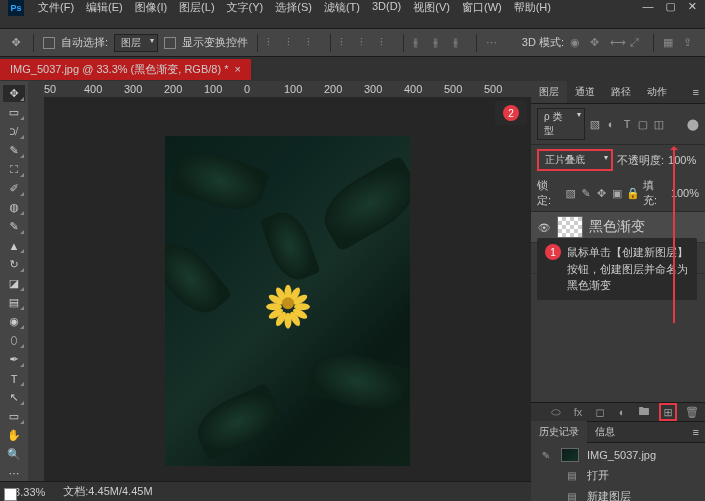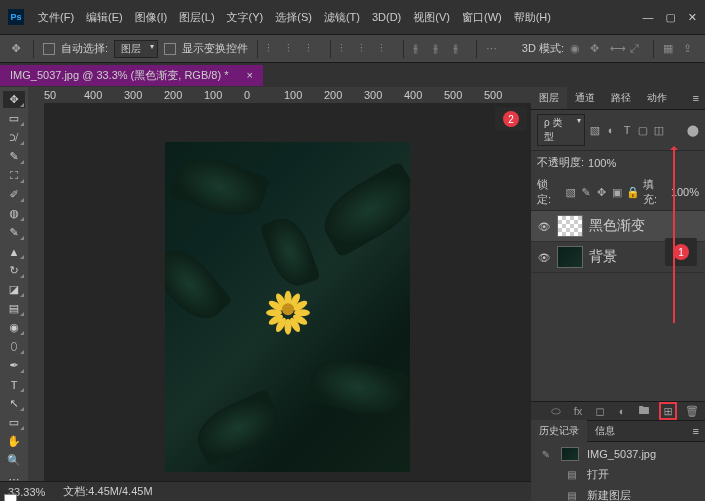--- a/index.html
+++ b/index.html
@@ -1,29 +1,29 @@
 <!DOCTYPE html>
 <html><head>
 <meta charset="utf-8">
 <style>
 *{margin:0;padding:0;box-sizing:border-box;font-family:"Microsoft YaHei",Arial,sans-serif;font-size:11px;color:#ccc}
 body{background:#323232;width:705px;height:501px;overflow:hidden;position:relative}
-.titlebar{height:35px;background:#323232;display:flex;align-items:center;padding:0 8px;border-bottom:1px solid #1a1a1a}
+.titlebar{height:29px;background:#323232;display:flex;padding:0 8px;border-bottom:1px solid #1a1a1a}
 .ps-logo{width:16px;height:16px;background:#001e36;color:#31a8ff;display:flex;align-items:center;justify-content:center;font-size:9px;font-weight:bold;margin-right:8px}
 .menu-item{padding:0 6px;cursor:pointer;font-size:11px}
 .win-controls{margin-left:auto;display:flex;gap:12px;font-size:12px}
 .optbar{height:28px;background:#454545;display:flex;align-items:center;padding:0 8px;gap:6px;border-bottom:1px solid #1a1a1a}
 .opt-icon{width:16px;height:16px;display:flex;align-items:center;justify-content:center;color:#aaa}
 .checkbox{width:12px;height:12px;border:1px solid #888;display:inline-block}
 .dropdown{background:#3a3a3a;border:1px solid #222;padding:1px 16px 1px 6px;position:relative;font-size:10px}
 .dropdown::after{content:"▾";position:absolute;right:3px;top:1px;font-size:8px}
 .vbar{width:1px;height:18px;background:#2a2a2a;margin:0 3px}
 .align-icon{width:14px;height:14px;color:#888}
 .tabbar{height:24px;background:#323232;display:flex;align-items:center}
-.doc-tab{background:#701a75;padding:3px 10px;font-size:10px;display:flex;align-items:center;gap:18px}
+.doc-tab{background:#b91c1c;padding:3px 10px;font-size:10px;display:flex;align-items:center;gap:6px}
 .main-area{display:flex;height:424px}
 .toolbar{width:28px;background:#454545;display:flex;flex-direction:column;align-items:center;padding-top:4px;gap:2px}
 .tool{width:22px;height:20px;display:flex;align-items:center;justify-content:center;color:#ccc;cursor:pointer;position:relative}
 .tool.active{background:#2a2a2a}
 .tool-tri::after{content:"";position:absolute;right:1px;bottom:1px;border:2px solid transparent;border-right-color:#888;border-bottom-color:#888;width:0;height:0}
 .canvas-area{flex:1;background:#262626;position:relative;overflow:hidden}
 .ruler-h{height:16px;background:#3a3a3a;display:flex;align-items:center;font-size:8px;color:#888;padding-left:16px;overflow:hidden;white-space:nowrap}
 .ruler-h span{display:inline-block;width:40px;text-align:left}
 .ruler-v{position:absolute;left:0;top:16px;width:16px;bottom:0;background:#3a3a3a}
 .canvas-content{position:absolute;left:16px;top:16px;right:0;bottom:0;display:flex;align-items:center;justify-content:center}
@@ -216,20 +216,21 @@
     <div class="layer-controls">
       <span class="dropdown" style="width:48px">ρ 类型</span>
       <span class="mini-icon">▧</span>
       <span class="mini-icon">◐</span>
       <span class="mini-icon">T</span>
       <span class="mini-icon">▢</span>
       <span class="mini-icon">◫</span>
       <span class="mini-icon" style="margin-left:auto">⬤</span>
     </div>
     <div class="blend-row">
+      <span class="blend-select">正片叠底</span>
       <span>不透明度:</span>
       <span>100%</span>
     </div>
     <div class="lock-row">
       <span>锁定:</span>
       <span class="mini-icon">▧</span>
       <span class="mini-icon">✎</span>
       <span class="mini-icon">✥</span>
       <span class="mini-icon">▣</span>
       <span class="mini-icon">🔒</span>
@@ -289,14 +290,15 @@
   </div>
 </div>
 
 <div class="statusbar">
   <span>33.33%</span>
   <span>文档:4.45M/4.45M</span>
 </div>
 
 <div class="callout" style="top:238px;right:8px">
   <span class="ann-num">1</span>
+  <span>鼠标单击【创建新图层】按钮，创建图层并命名为黑色渐变</span>
 </div>
 <div class="red-arrow" style="right:30px;top:148px;height:175px"></div>
 
 </body></html>

